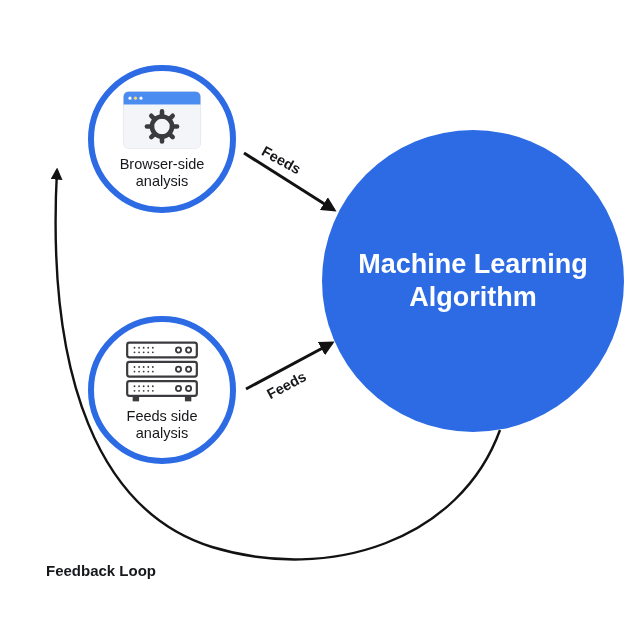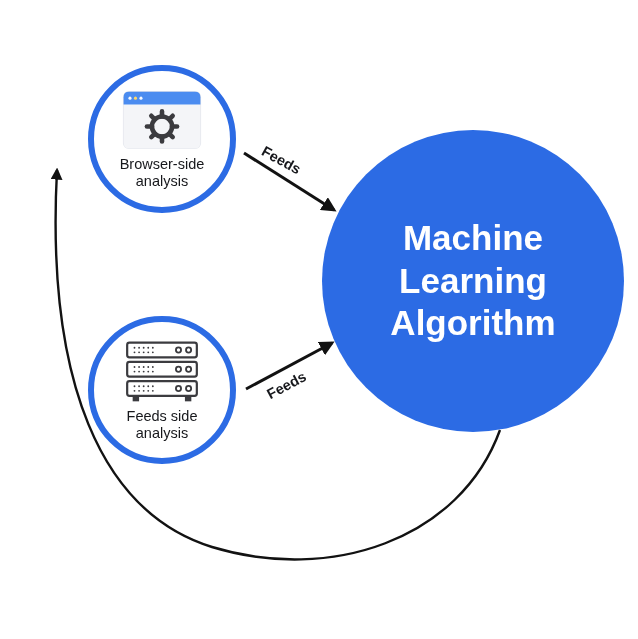--- a/index.html
+++ b/index.html
@@ -30,21 +30,21 @@
     left: 322px; top: 130px;
     width: 302px; height: 302px;
     border-radius: 50%;
     background: var(--accent, #2c6be4);
     display: flex; align-items: center; justify-content: center;
   }
   .big-label {
     width: 250px;
     text-align: center;
     color: var(--circle-text, #ffffff);
-    font-size: 35px;
+    font-size: 27px;
     font-weight: 700;
     line-height: 1.22;
   }
 
   .node.small {
     position: absolute;
     width: 148px; height: 148px;
     box-sizing: border-box;
     border: 6px solid var(--accent, #2c6be4);
     border-radius: 50%;
@@ -157,14 +157,15 @@
       <use href="#srv-unit" y="25"></use>
       <use href="#srv-unit" y="46"></use>
       <rect x="13" y="63" width="7" height="5" fill="var(--icon-stroke, #3b3b3f)"></rect>
       <rect x="70" y="63" width="7" height="5" fill="var(--icon-stroke, #3b3b3f)"></rect>
     </svg>
     <div class="small-label">Feeds side analysis</div>
   </div>
 
   <span class="edge-label feeds-top">Feeds</span>
   <span class="edge-label feeds-bottom">Feeds</span>
+  <span class="loop-label">Feedback Loop</span>
 
 </div>
 
 </body></html>

